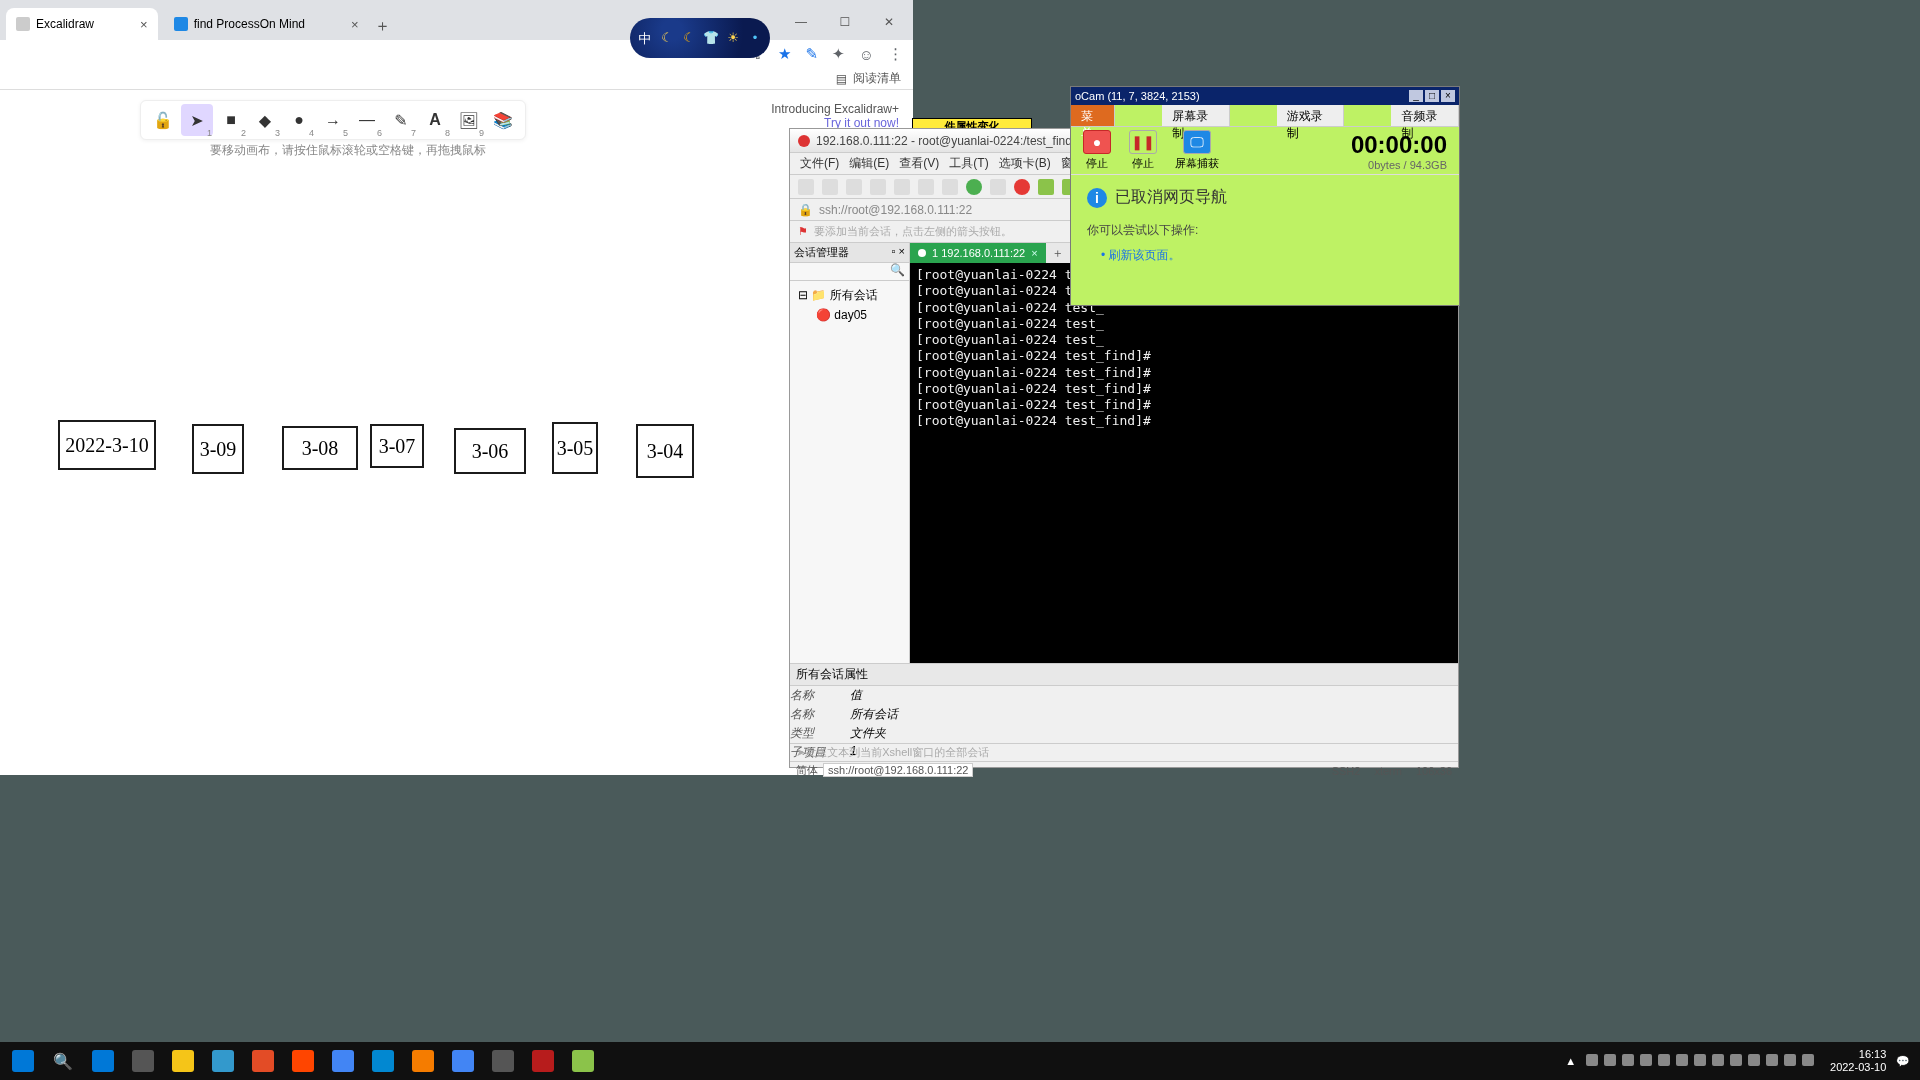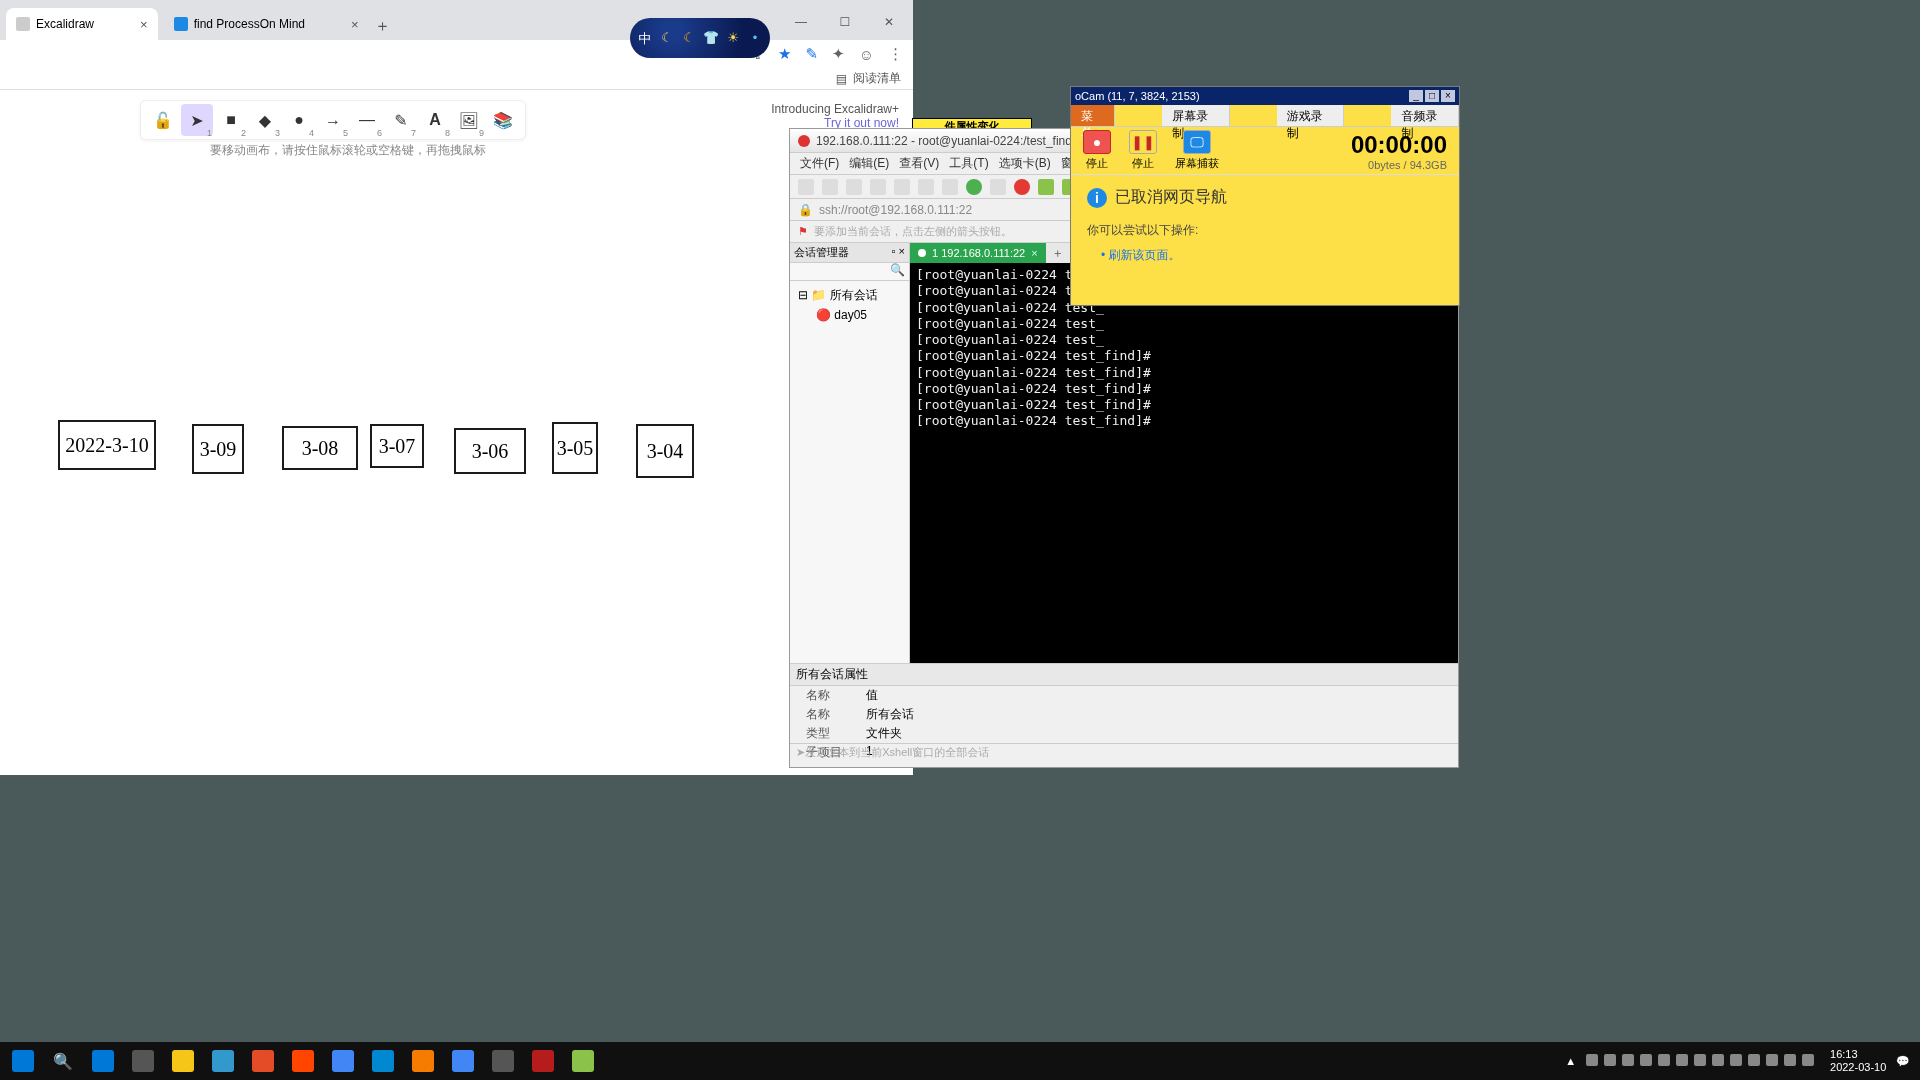--- a/index.html
+++ b/index.html
@@ -52,28 +52,28 @@
 .sess-tree div { padding: 2px 0 2px 4px; }
 .term-wrap { flex:1; display:flex; flex-direction:column; }
 .term-tabs { height: 20px; background: #e8e8e8; display:flex; }
 .term-tab { background: #2aa44f; color:#fff; padding: 2px 8px; font-size:11px; display:flex; gap:6px; align-items:center;}
 .term-tab .dot { width:8px;height:8px;background:#fff;border-radius:50%; }
 .term-tab .x { color:#cfe; }
 .term-plus { padding:2px 6px; color:#555; }
 .terminal { flex:1; background:#000; color:#eee; font-family: Consolas, monospace; font-size: 13px; padding: 4px 6px; white-space: pre; line-height: 1.25; overflow:hidden;}
 .props { height: 80px; border-top:1px solid #ccc; font-size:12px;}
 .props-hdr{background:#e8e8e8;padding:2px 6px;border-bottom:1px solid #ccc;}
-.props-row{display:flex;padding:1px 16px;}
+.props-row{display:flex;padding:1px 0;font-style:italic;}
 .props-row span:first-child{width:60px;color:#555;}
 .send-hint{height:18px;color:#aaa;font-size:11px;padding:0 6px;display:flex;align-items:center;border-top:1px solid #ccc;}
 .status-bar{height:18px;border-top:1px solid #ccc;display:flex;justify-content:space-between;padding:0 6px;font-size:11px;color:#555;align-items:center;}
 .status-bar .right{display:flex;gap:14px;}
 
 
-.ocam { position:absolute; left:1070px; top:86px; width:390px; height:220px; background:#fde047; border:1px solid #7a7a7a;}
+.ocam { position:absolute; left:1070px; top:86px; width:390px; height:220px; background:#bef264; border:1px solid #7a7a7a;}
 .ocam-title{height:18px;background:#0a246a;color:#fff;font-size:11px;padding:0 4px;display:flex;align-items:center;justify-content:space-between;}
 .ocam-title .btns{display:flex;gap:2px;}
 .ocam-title .btns div{width:14px;height:12px;background:#c0c8e0;font-size:10px;color:#000;text-align:center;line-height:12px;}
 .ocam-tabs{height:22px;display:flex;border-bottom:1px solid #ccc;gap:47px;}
 .ocam-tab{padding:3px 10px;font-size:12px;background:#eee;border-right:1px solid #ccc;}
 .ocam-tab.active{background:#de6a1f;color:#fff;}
 .ocam-ctrl{height:48px;display:flex;align-items:center;gap:18px;padding:0 12px;border-bottom:1px solid #ddd;}
 .oc-btn{display:flex;flex-direction:column;align-items:center;font-size:11px;gap:2px;}
 .oc-ico{width:28px;height:24px;border:1px solid #aaa;border-radius:3px;display:flex;align-items:center;justify-content:center;font-size:14px;}
 .oc-ico.rec{background:#ef5350;color:#fff;border-color:#c62828;}
@@ -90,21 +90,21 @@
 
 
 .yellow-strip{position:absolute;left:912px;top:118px;width:120px;height:16px;background:#ffeb3b;border:1px solid #000;font-size:11px;display:flex;align-items:center;justify-content:center;font-weight:bold;}
 
 
 .taskbar { position:absolute; left:0; bottom:0; width:100%; height:38px; background:#101010; display:flex; align-items:center; padding:0 4px; color:#fff;}
 .tb-left{display:flex;gap:2px;}
 .tb-item{width:38px;height:34px;display:flex;align-items:center;justify-content:center;}
 .tb-item .sq{width:22px;height:22px;border-radius:3px;}
 .tb-right{margin-left:auto;display:flex;align-items:center;gap:10px;font-size:11px;padding-right:6px;}
-.clock{text-align:left;line-height:1.2;}
+.clock{text-align:right;line-height:1.2;}
 </style>
 </head>
 <body>
 
 <div class="browser-window">
   <div class="tab-strip">
     <div class="tab">
       <span class="favicon"></span>
       <span>Excalidraw</span>
       <span class="close">×</span>
@@ -275,20 +275,31 @@
         <div class="props-row">
           <span>子项目</span>
           <span>1</span>
         </div>
       </div>
   </div>
   <div class="send-hint">
     <span>➤ </span>
     <span>发送文本到当前Xshell窗口的全部会话</span>
   </div>
+  <div class="status-bar">
+    <div>
+      <span>简体</span>
+      <span style="background:#fff;border:1px solid #ccc;padding:0 4px;margin-left:2px">ssh://root@192.168.0.111:22</span>
+    </div>
+    <div class="right">
+      <span>SSH2</span>
+      <span>xterm</span>
+      <span>106x36</span>
+    </div>
+  </div>
 </div>
 
 <div class="ocam">
   <div class="ocam-title">
     <span>oCam (11, 7, 3824, 2153)</span>
     <div class="btns">
       <div>_</div>
       <div>□</div>
       <div>×</div>
     </div>

